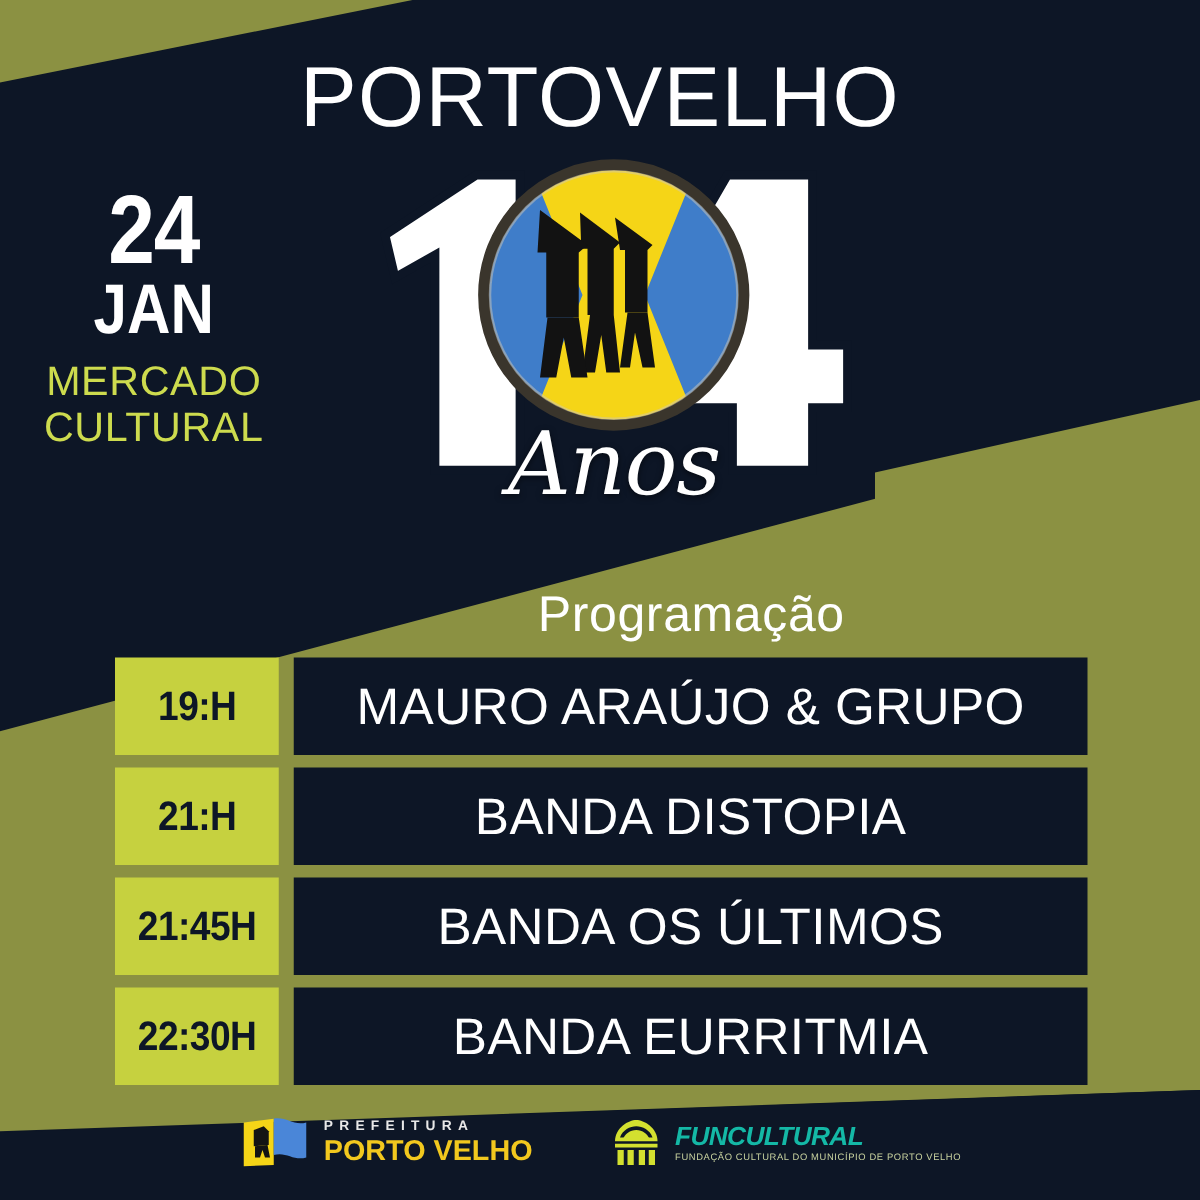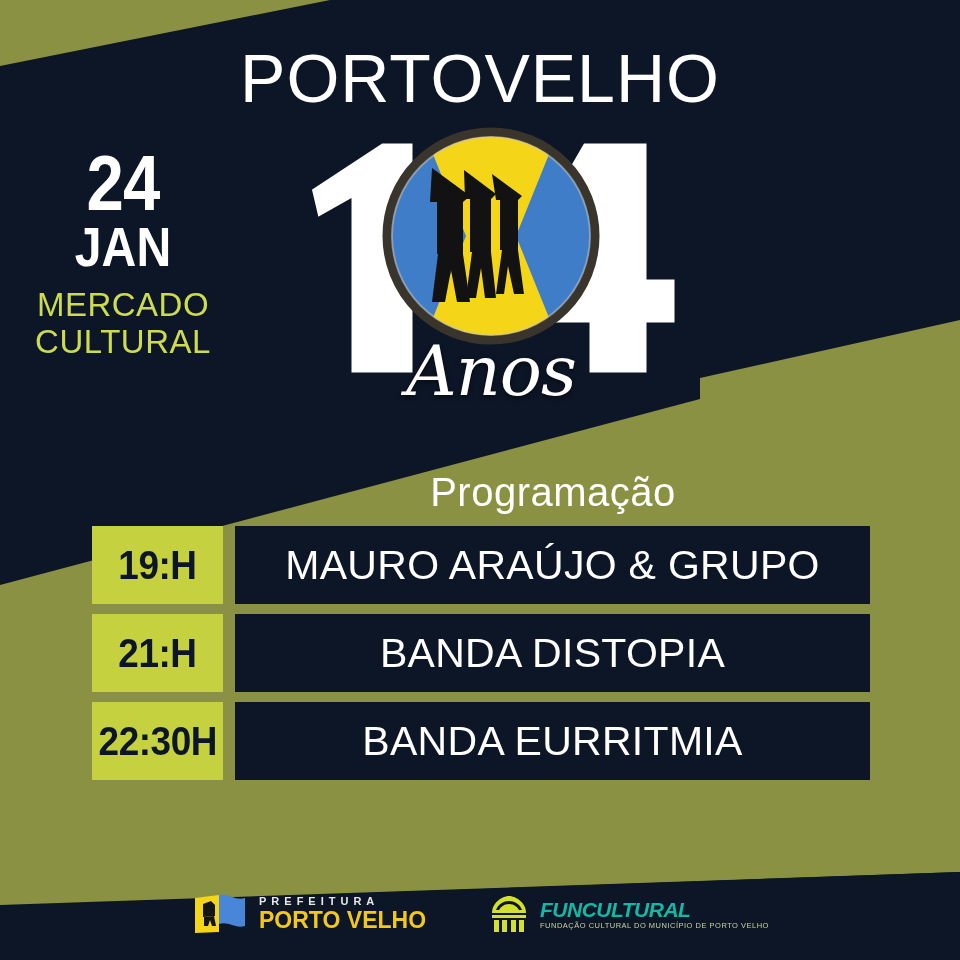--- a/index.html
+++ b/index.html
@@ -145,21 +145,21 @@
     height: 78px;
   }
   .sched-time {
     width: 131px;
     flex: 0 0 131px;
     background: #c6d13f;
     color: #0d1626;
     display: flex;
     align-items: center;
     justify-content: center;
-    font-size: 41px;
+    font-size: 33px;
     font-weight: 700;
     letter-spacing: -0.5px;
     transform: none;
   }
   .sched-time span { transform: scaleX(0.9); display:block; }
   .sched-name {
     flex: 1 1 auto;
     margin-left: 12px;
     background: #0d1626;
     color: #ffffff;
@@ -308,20 +308,26 @@
       <div class="sched-time">
         <span>19:H</span>
       </div>
       <div class="sched-name">MAURO ARAÚJO &amp; GRUPO</div>
     </div>
     <div class="sched-row">
       <div class="sched-time">
         <span>21:H</span>
       </div>
       <div class="sched-name">BANDA DISTOPIA</div>
+    </div>
+    <div class="sched-row">
+      <div class="sched-time">
+        <span>21:45H</span>
+      </div>
+      <div class="sched-name">BANDA OS ÚLTIMOS</div>
     </div>
     <div class="sched-row">
       <div class="sched-time">
         <span>22:30H</span>
       </div>
       <div class="sched-name">BANDA EURRITMIA</div>
     </div>
   </div>
 
   <div class="footer">

